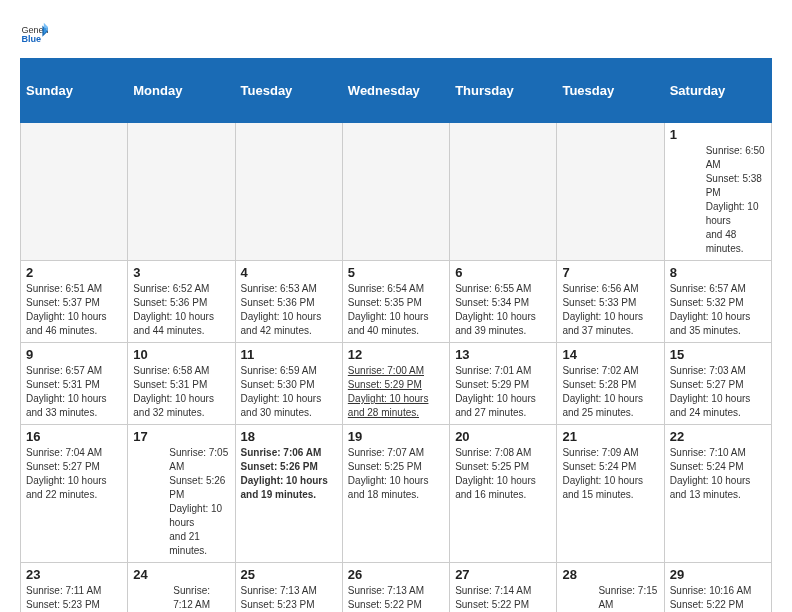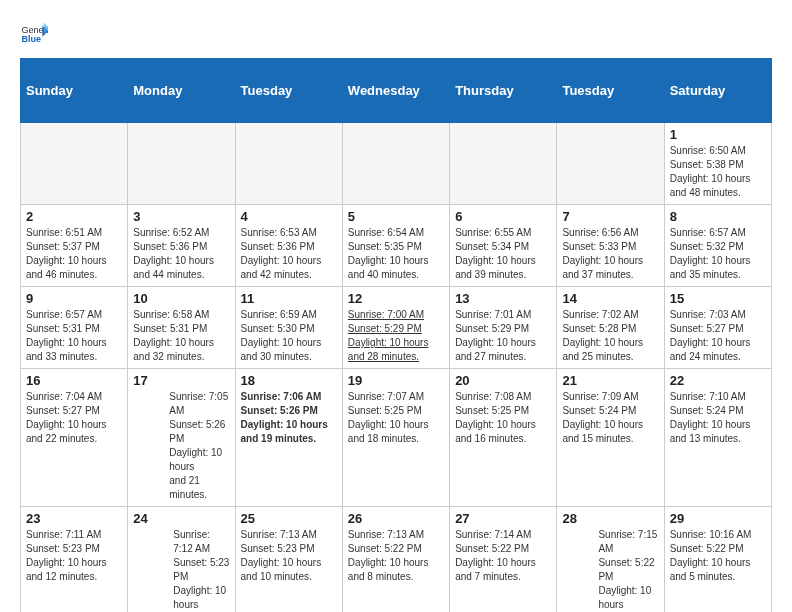--- a/index.html
+++ b/index.html
@@ -111,21 +111,21 @@
     <tbody id="calendar-body">
     <tr>
           <td class="empty"></td>
           <td class="empty"></td>
           <td class="empty"></td>
           <td class="empty"></td>
           <td class="empty"></td>
           <td class="empty"></td>
           <td>
             <span class="day-number">1</span>
-            <div class="day-info" style="white-space: pre-line;">Sunrise: 6:50 AM
+            <div class="day-info" style="white-space: pre-line; margin-left: 36px;">Sunrise: 6:50 AM
 Sunset: 5:38 PM
 Daylight: 10 hours
 and 48 minutes.</div>
           </td>
         </tr>
         <tr>
           <td>
             <span class="day-number">2</span>
             <div class="day-info" style="white-space: pre-line;">Sunrise: 6:51 AM
 Sunset: 5:37 PM

